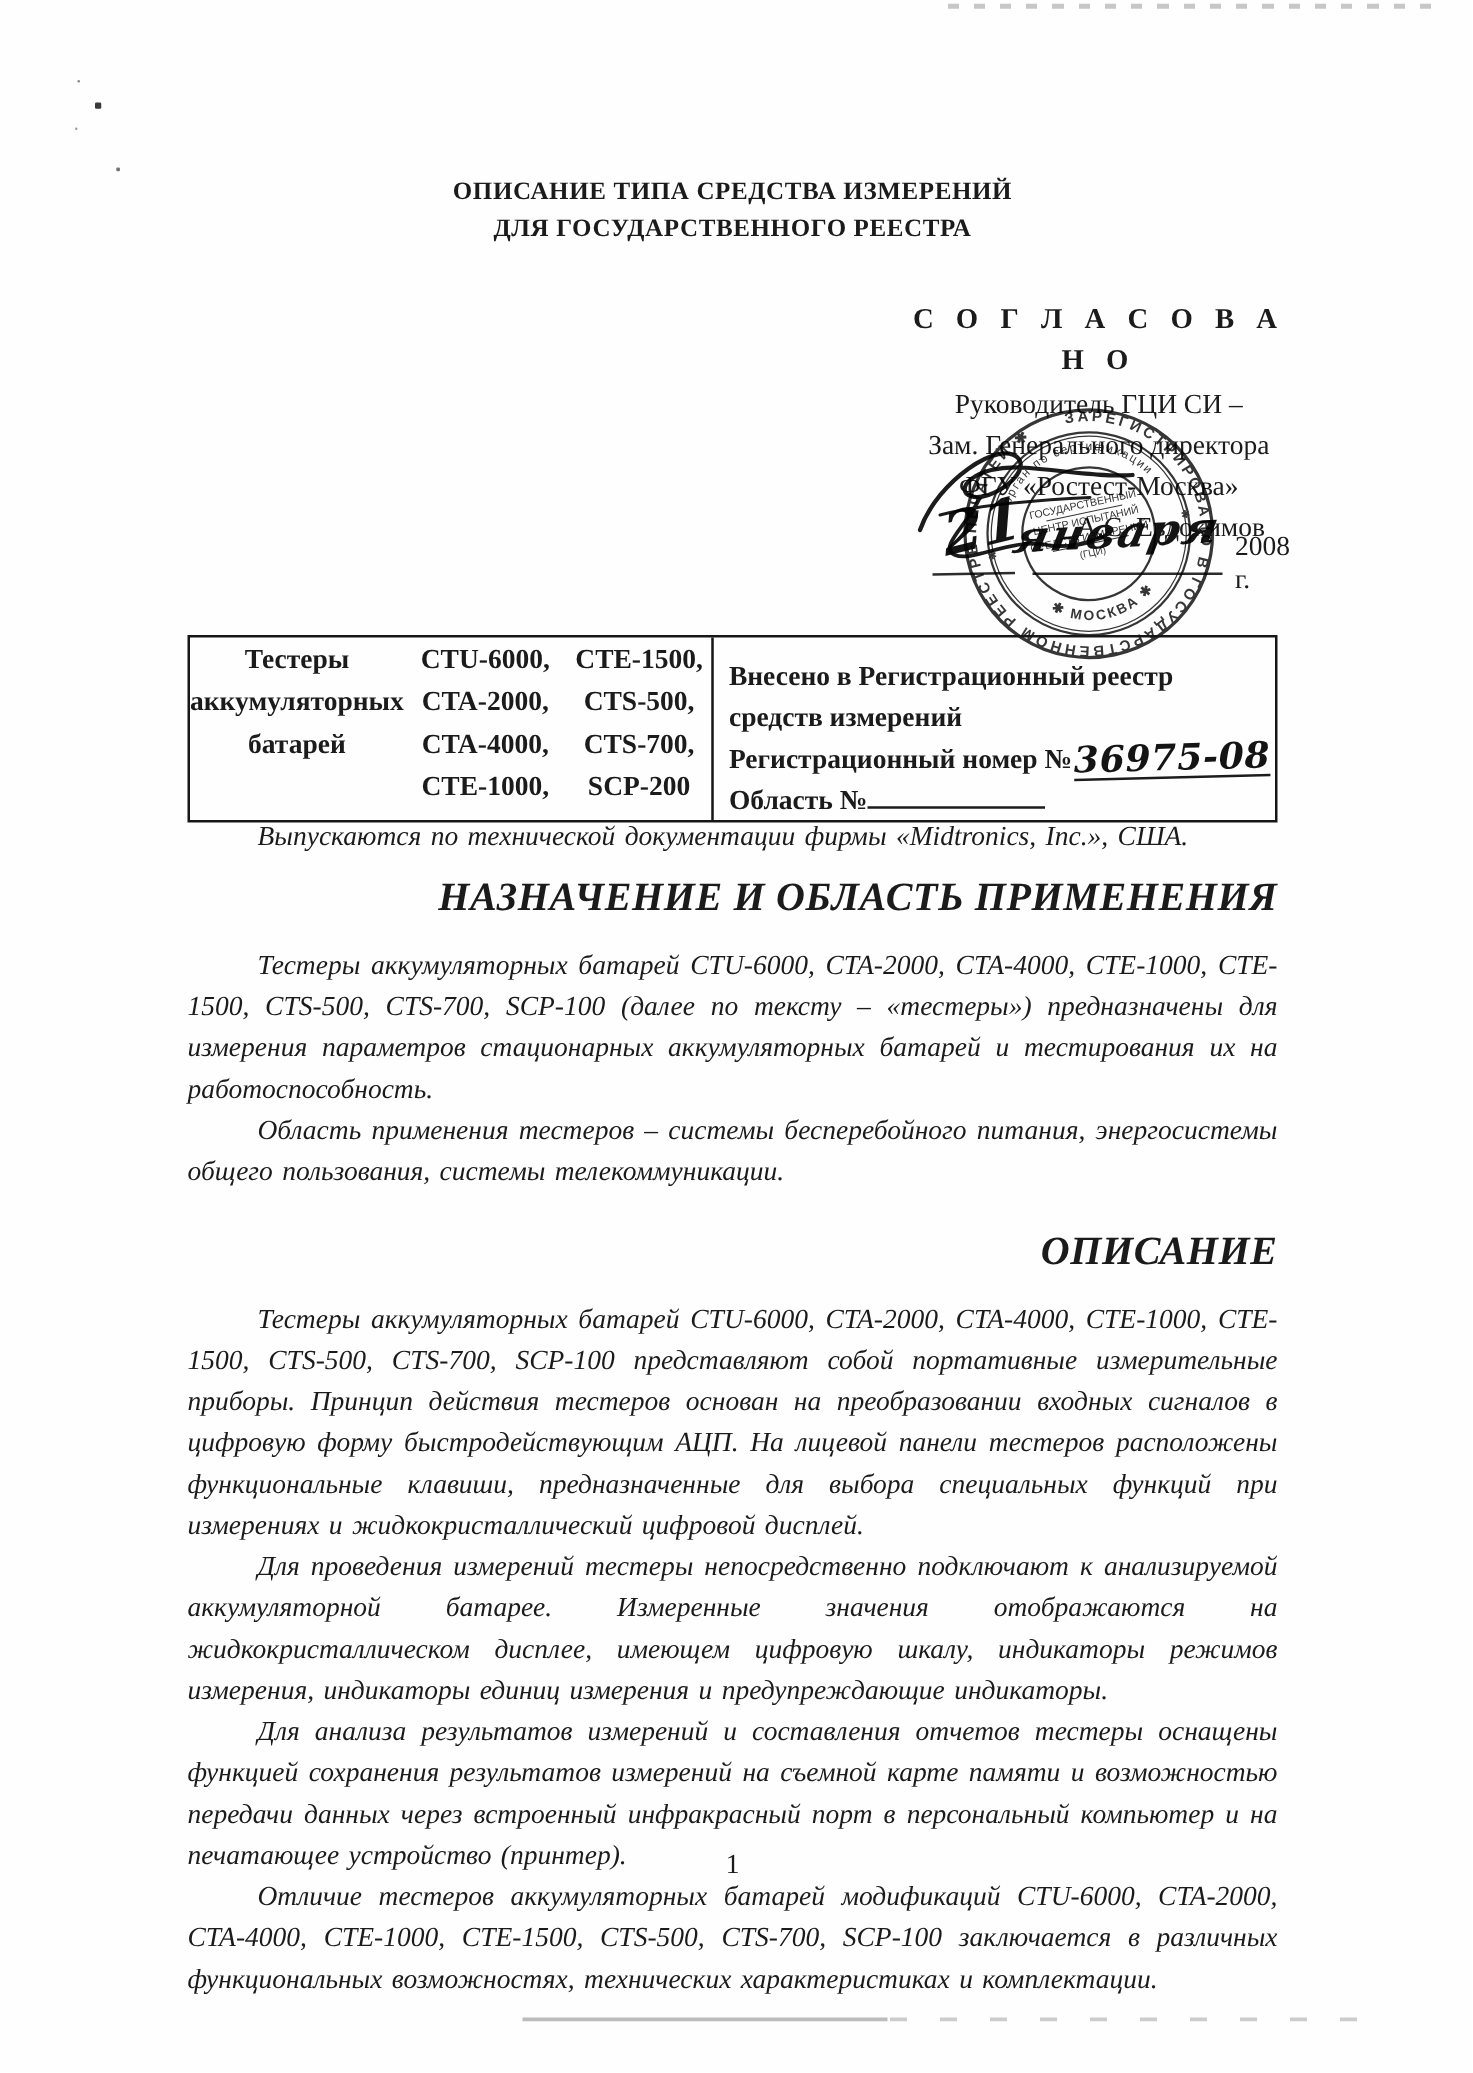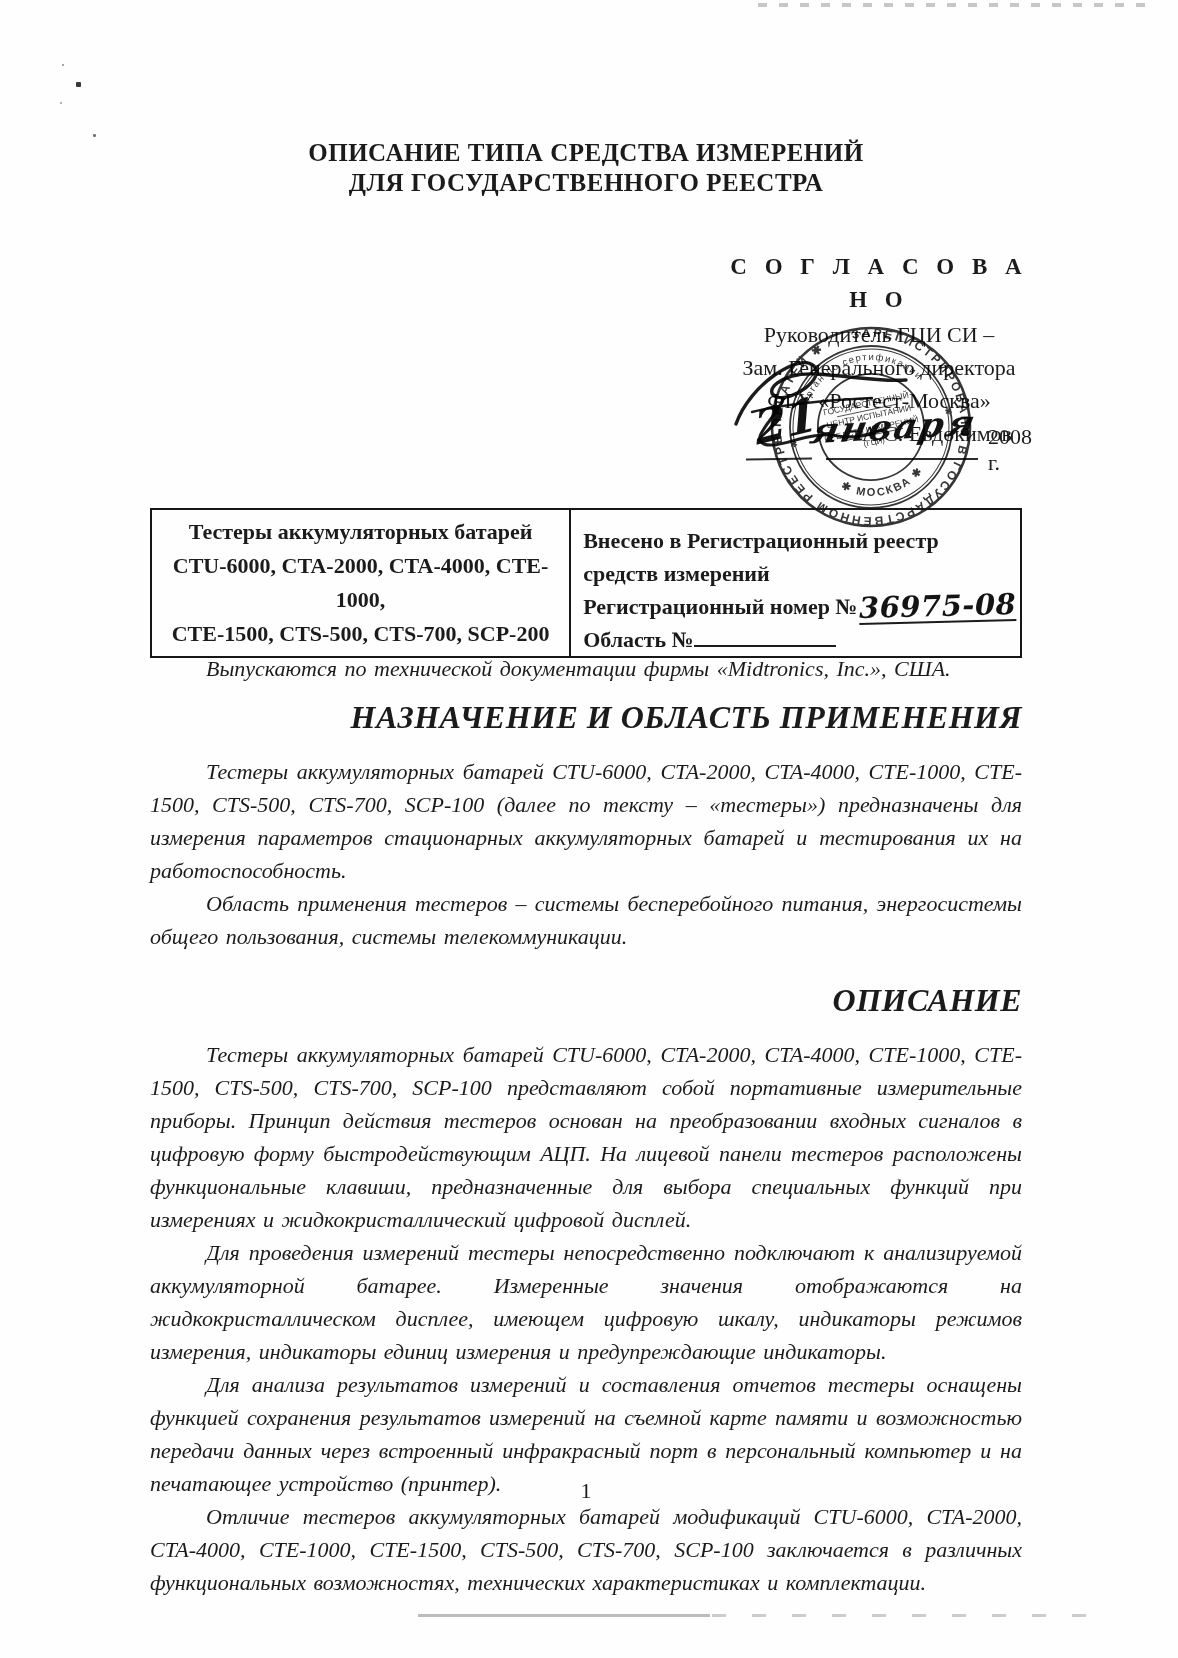--- a/index.html
+++ b/index.html
@@ -28,27 +28,27 @@
   }
   .speck{position:absolute;background:#3a3a3a;border-radius:1px;}
   .speck1{left:76px;top:82px;width:5px;height:5px;}
   .speck2{left:62px;top:64px;width:2px;height:2px;opacity:.6;}
   .speck3{left:93px;top:134px;width:3px;height:3px;opacity:.7;}
   .speck4{left:60px;top:102px;width:2px;height:2px;opacity:.5;}
 
   
   .doc-title{
     position:absolute;left:150px;top:138px;width:872px;
-    text-align:center;font-weight:bold;font-size:25px;line-height:30px;
+    text-align:center;font-weight:bold;font-size:20px;line-height:30px;
     letter-spacing:.5px;
   }
 
   
   .approval{
-    position:absolute;left:728px;top:250px;width:302px;
+    position:absolute;left:728px;top:238px;width:302px;
     font-size:22px;line-height:33px;text-align:center;
   }
   .approval .head{
     font-weight:bold;font-size:23px;letter-spacing:6px;margin-bottom:2px;
   }
   .approval .signer{text-align:right;padding-right:18px;}
   .date-line{
     position:absolute;left:742px;top:398px;width:300px;height:70px;
   }
   .hand{font-family:"DejaVu Serif",serif;font-style:italic;font-weight:bold;color:#141414;}
@@ -76,21 +76,21 @@
     mix-blend-mode:multiply;
   }
 
   
   .registry-table{
     position:absolute;left:150px;top:508px;width:872px;height:150px;
     border:2.5px solid #161616;display:flex;box-sizing:border-box;
   }
   .registry-table .cell-left{
     width:488px;border-right:2px solid #161616;box-sizing:border-box;
-    display:flex;flex-direction:column;justify-content:center;
+    display:flex;flex-direction:row;justify-content:center;
     text-align:center;font-weight:bold;font-size:22px;line-height:34px;
   }
   .registry-table .cell-right{
     flex:1;box-sizing:border-box;padding:14px 4px 0 12px;
     font-weight:bold;font-size:22px;line-height:33px;white-space:nowrap;
   }
   .reg-number{
     display:inline-block;font-size:29px;letter-spacing:.5px;line-height:1;
     border-bottom:2.5px solid #1c1c1c;transform:rotate(-1.5deg);
     margin-left:1px;vertical-align:-2px;font-weight:bold;

